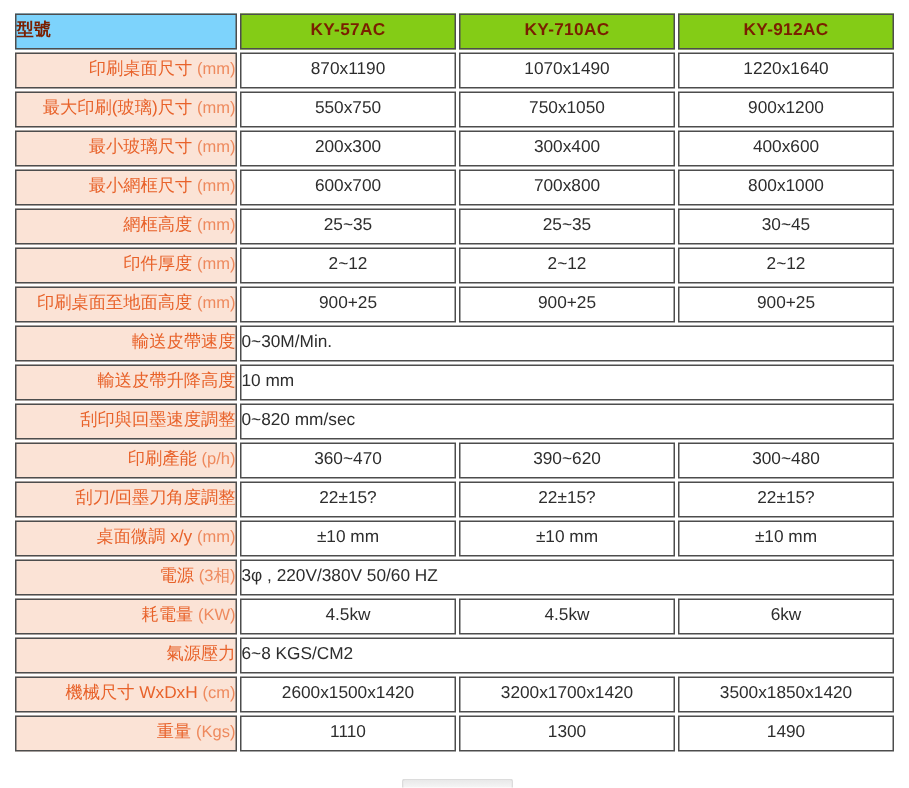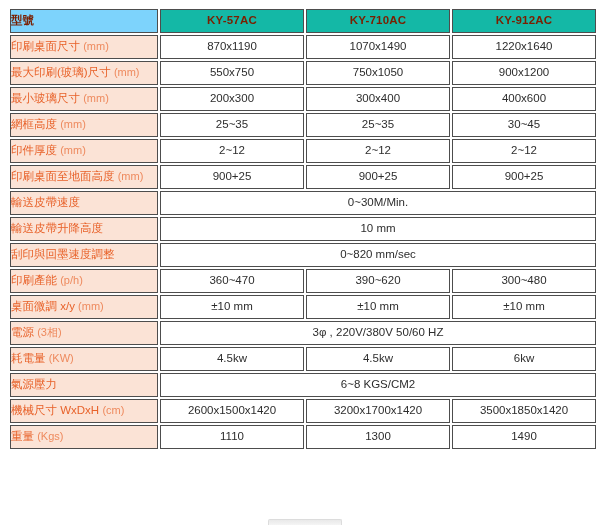--- a/index.html
+++ b/index.html
@@ -47,52 +47,52 @@
   
   th.hdr-label {
     background: #7dd3fc;
     color: #7A1F00;
     font-weight: bold;
     text-align: left;
     padding-left: 7px;
     font-size: 12.5px;
   }
   th.hdr-model {
-    background: #14b8a6;
+    background: #84cc16;
     color: #7A1F00;
     font-weight: bold;
     text-align: center;
     font-size: 12px;
     letter-spacing: 0.2px;
   }
 
   
   td.label {
     background: #FBE3D6;
     color: #E8622A;
-    text-align: left;
+    text-align: right;
     padding-left: 7px;
     font-size: 11.5px;
     white-space: nowrap;
     overflow: hidden;
   }
   td.label .unit {
     color: #EE8A5E;
     font-size: 11px;
   }
 
   
   td.val {
     background: #ffffff;
     color: #2d2d2d;
     text-align: center;
     font-size: 11.5px;
   }
   td.val.span3 {
-    text-align: center;
+    text-align: left;
   }
 
   
   #bottom-artifact {
     position: absolute;
     left: 268px;
     top: 519px;
     width: 72px;
     height: 6px;
     background: linear-gradient(to bottom, #e9e9e9, #f7f7f7);
@@ -134,20 +134,26 @@
           <td class="val">750x1050</td>
           <td class="val">900x1200</td>
         </tr>
         <tr>
           <td class="label"><span>最小玻璃尺寸</span> <span class="unit">(mm)</span></td>
           <td class="val">200x300</td>
           <td class="val">300x400</td>
           <td class="val">400x600</td>
         </tr>
         <tr>
+          <td class="label"><span>最小網框尺寸</span> <span class="unit">(mm)</span></td>
+          <td class="val">600x700</td>
+          <td class="val">700x800</td>
+          <td class="val">800x1000</td>
+        </tr>
+        <tr>
           <td class="label"><span>網框高度</span> <span class="unit">(mm)</span></td>
           <td class="val">25~35</td>
           <td class="val">25~35</td>
           <td class="val">30~45</td>
         </tr>
         <tr>
           <td class="label"><span>印件厚度</span> <span class="unit">(mm)</span></td>
           <td class="val">2~12</td>
           <td class="val">2~12</td>
           <td class="val">2~12</td>
@@ -170,20 +176,26 @@
           <td class="label"><span>刮印與回墨速度調整</span></td>
           <td class="val span3" colspan="3">0~820 mm/sec</td>
         </tr>
         <tr>
           <td class="label"><span>印刷產能</span> <span class="unit">(p/h)</span></td>
           <td class="val">360~470</td>
           <td class="val">390~620</td>
           <td class="val">300~480</td>
         </tr>
         <tr>
+          <td class="label"><span>刮刀/回墨刀角度調整</span></td>
+          <td class="val">22±15?</td>
+          <td class="val">22±15?</td>
+          <td class="val">22±15?</td>
+        </tr>
+        <tr>
           <td class="label"><span>桌面微調 x/y</span> <span class="unit">(mm)</span></td>
           <td class="val">±10 mm</td>
           <td class="val">±10 mm</td>
           <td class="val">±10 mm</td>
         </tr>
         <tr>
           <td class="label"><span>電源</span> <span class="unit">(3相)</span></td>
           <td class="val span3" colspan="3">3φ , 220V/380V 50/60 HZ</td>
         </tr>
         <tr>

